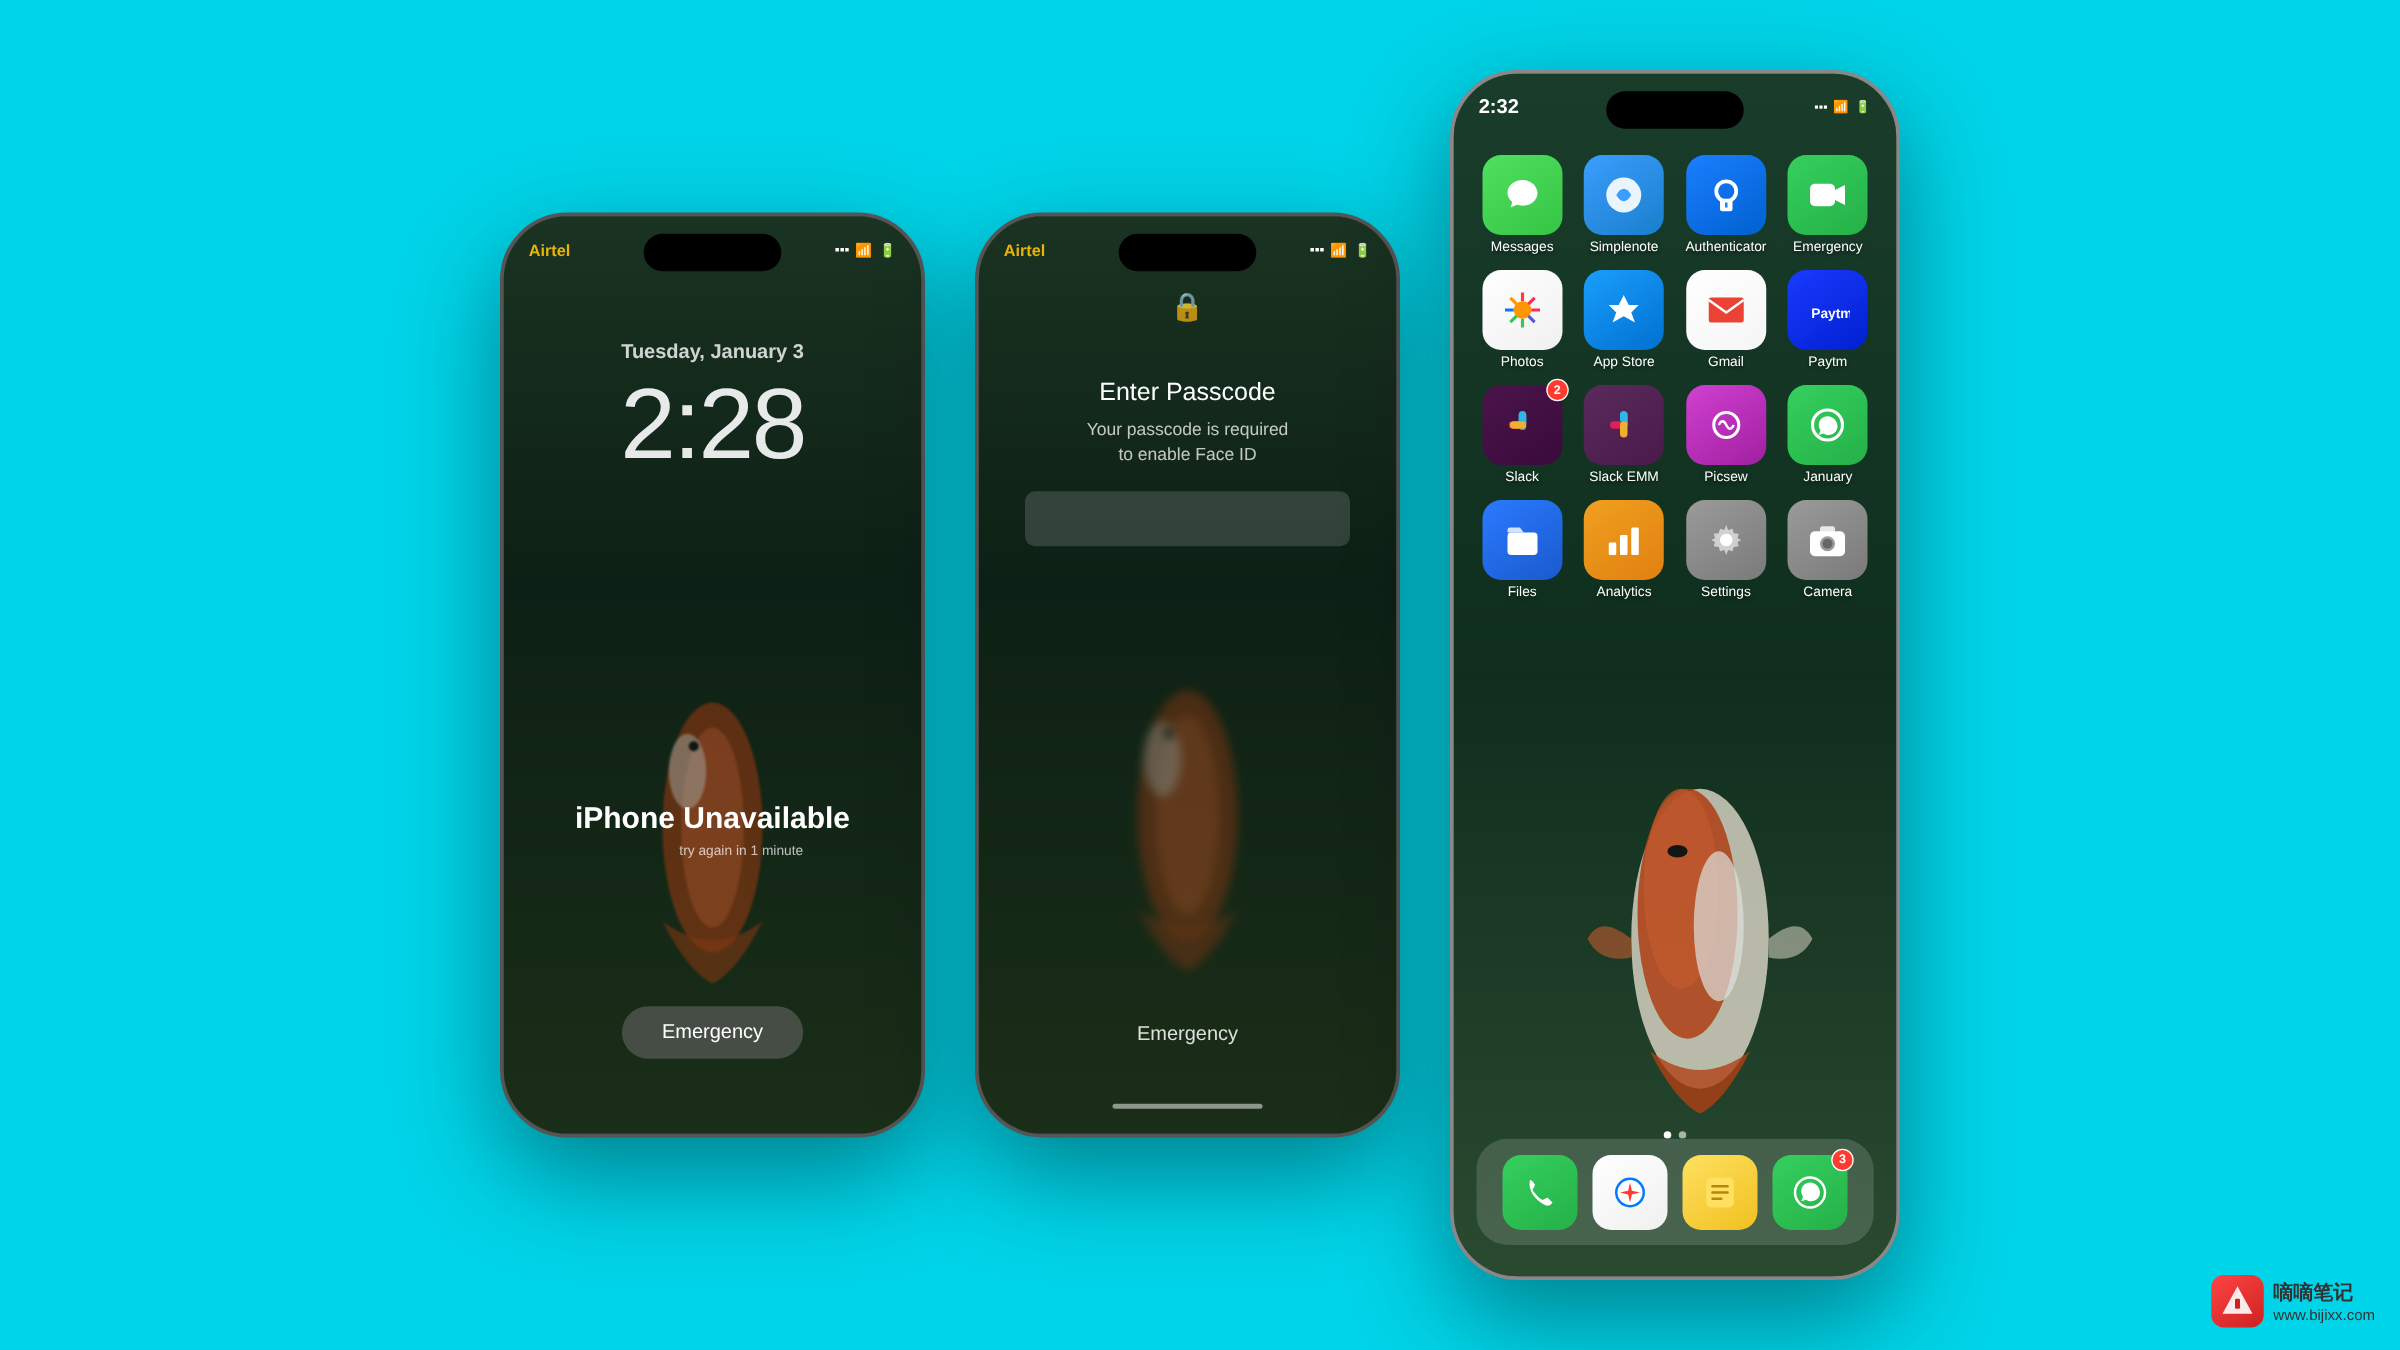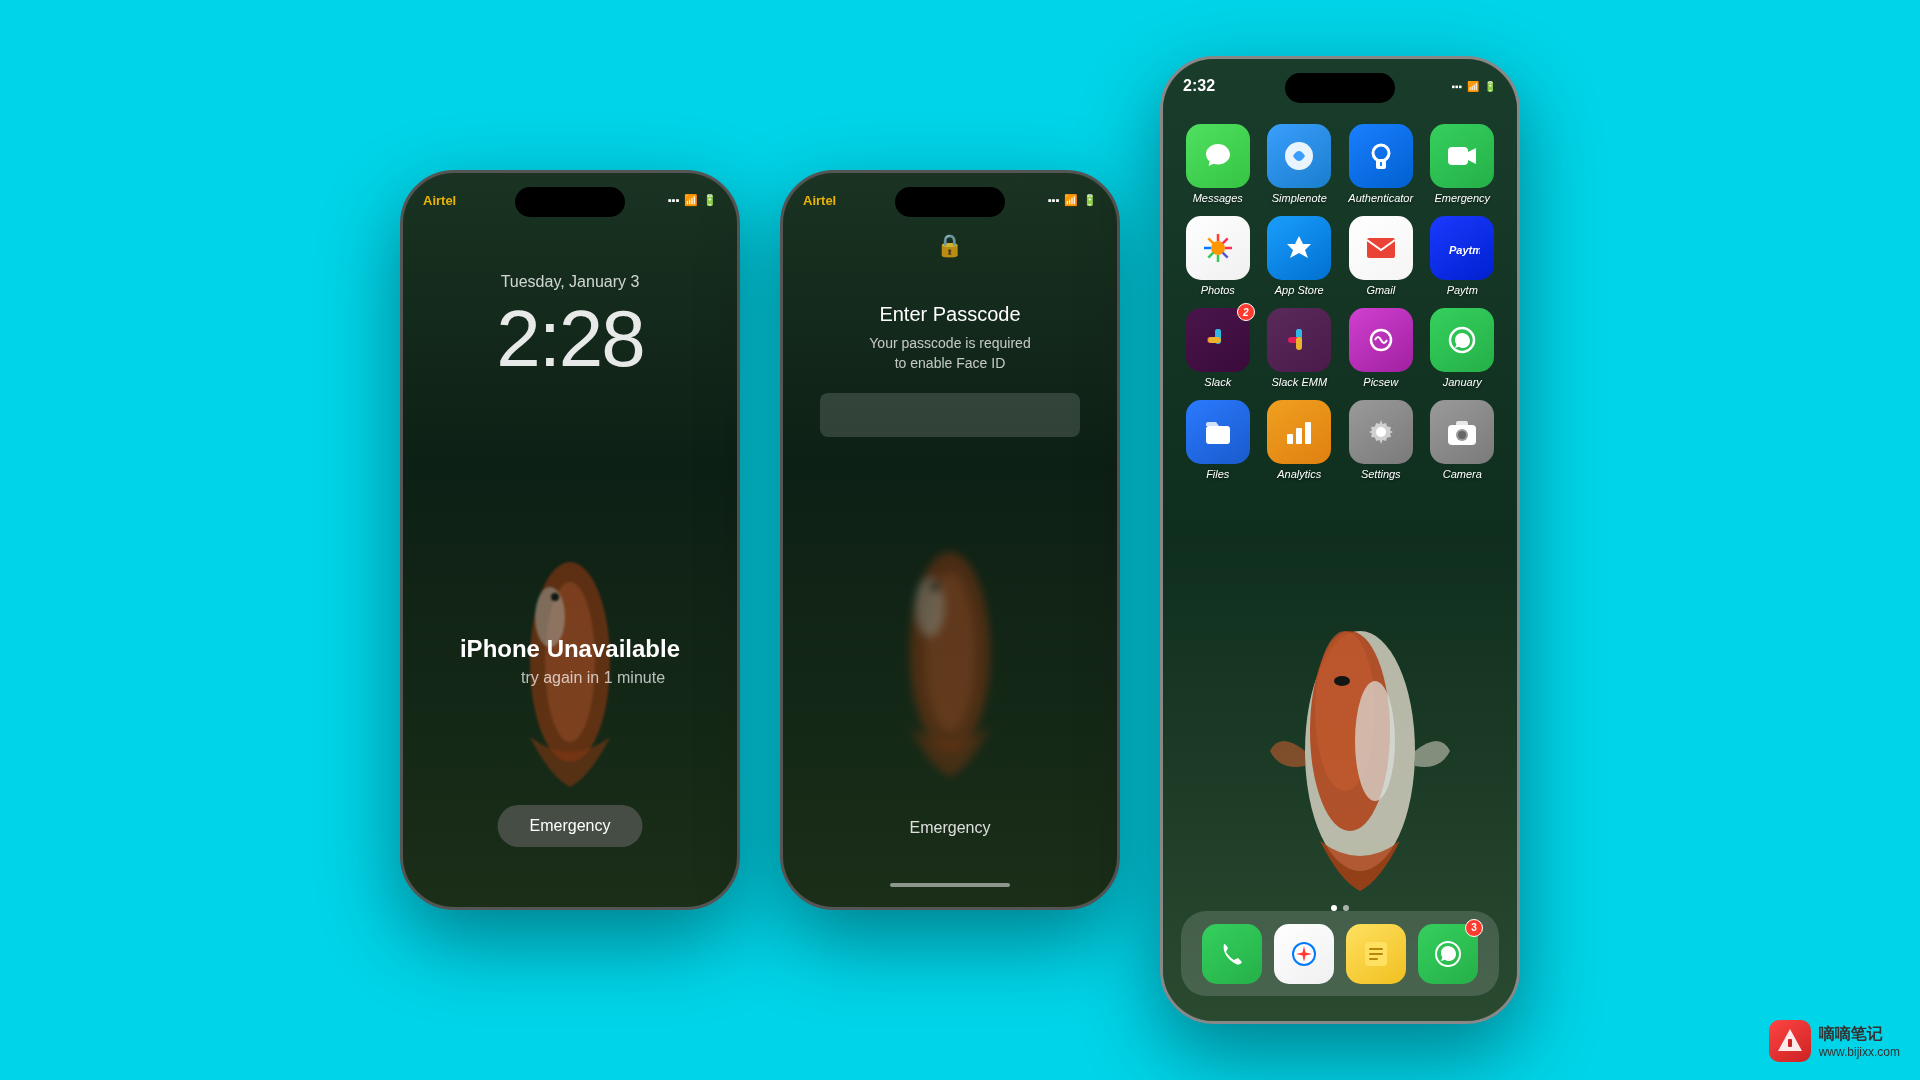--- a/index.html
+++ b/index.html
@@ -128,21 +128,21 @@
       position: absolute;
       top: 100px;
       left: 0;
       right: 0;
       text-align: center;
     }
 
     .phone1-date {
       color: rgba(255,255,255,0.8);
       font-size: 16px;
-      font-weight: 400;
+      font-weight: 700;
       margin-bottom: 8px;
     }
 
     .phone1-time {
       color: rgba(255,255,255,0.9);
       font-size: 80px;
       font-weight: 200;
       letter-spacing: -2px;
       line-height: 1;
     }
@@ -157,21 +157,21 @@
 
     .phone1-unavailable h2 {
       color: #fff;
       font-size: 24px;
       font-weight: 600;
       margin-bottom: 6px;
     }
 
     .phone1-unavailable p {
       color: rgba(255,255,255,0.7);
-      font-size: 16px;
+      font-size: 11px;
       padding-left: 46px;
     }
 
     .emergency-btn-1 {
       position: absolute;
       bottom: 60px;
       left: 50%;
       transform: translateX(-50%);
       background: rgba(100,100,100,0.6);
       color: #fff;
@@ -266,21 +266,20 @@
     }
 
     .app-grid {
       position: absolute;
       top: 65px;
       left: 18px;
       right: 18px;
       display: grid;
       grid-template-columns: repeat(4, 1fr);
       gap: 12px 8px;
-      font-style: italic;
     }
 
     .app-item {
       display: flex;
       flex-direction: column;
       align-items: center;
       gap: 4px;
       cursor: pointer;
     }
 

